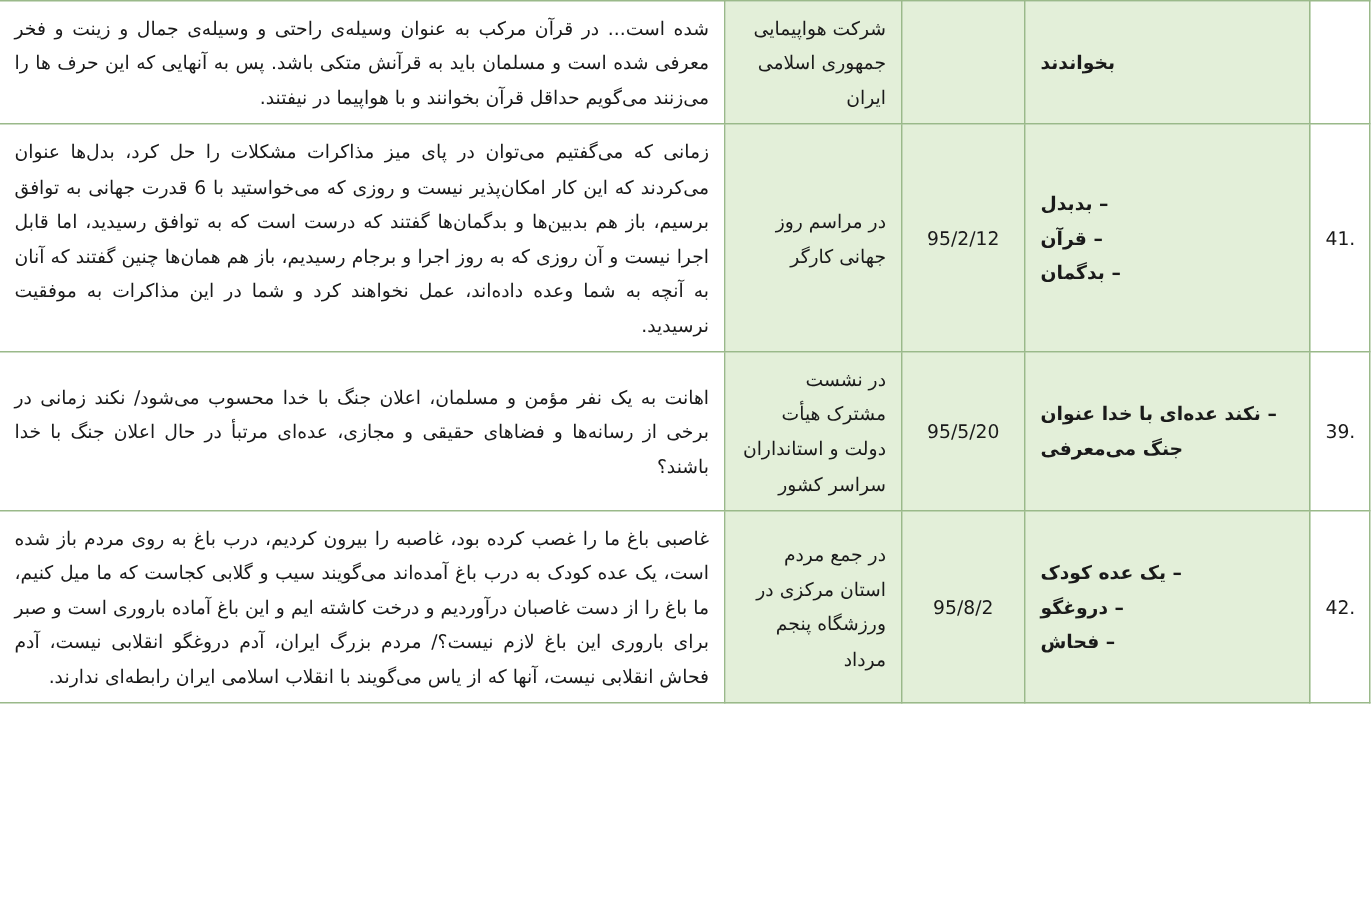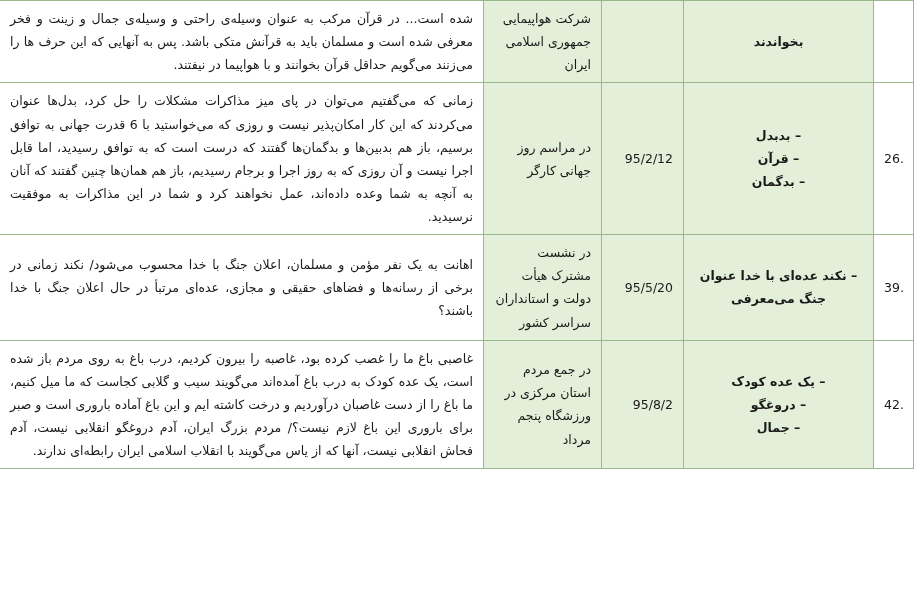--- a/index.html
+++ b/index.html
@@ -36,29 +36,29 @@
 
   td.cell-num {
     text-align: center;
     font-size: 13px;
     background: #ffffff;
     color: #1a1a1a;
     direction: ltr;
   }
   td.cell-keyword {
     background: #e3efd9;
-    text-align: center;
+    text-align: left;
     font-weight: bold;
     color: #1a1a1a;
     font-size: 13px;
     line-height: 2.25;
   }
   td.cell-date {
     background: #e3efd9;
-    text-align: right;
+    text-align: center;
     font-size: 12.5px;
     direction: ltr;
   }
   td.cell-event {
     background: #e3efd9;
     text-align: right;
     font-size: 12.5px;
     line-height: 1.9;
   }
   td.cell-text {
@@ -91,21 +91,21 @@
       <td class="cell-num"></td>
       <td class="cell-keyword">
         <span class="kw-line">بخواندند</span>
       </td>
       <td class="cell-date"></td>
       <td class="cell-event">شرکت هواپیمایی جمهوری اسلامی ایران</td>
       <td class="cell-text">شده است... در قرآن مرکب به عنوان وسیله‌ی راحتی و وسیله‌ی جمال و زینت و فخر معرفی شده است و مسلمان باید به قرآنش متکی باشد. پس به آنهایی که این حرف ها را می‌زنند می‌گویم حداقل قرآن بخوانند و با هواپیما در نیفتند.</td>
     </tr>
 
     <tr>
-      <td class="cell-num">26.</td>
+      <td class="cell-num">41.</td>
       <td class="cell-keyword">
         <span class="kw-line">– بدبدل</span>
         <span class="kw-line">– قرآن</span>
         <span class="kw-line">– بدگمان</span>
       </td>
       <td class="cell-date">95/2/12</td>
       <td class="cell-event">در مراسم روز جهانی کارگر</td>
       <td class="cell-text">زمانی که می‌گفتیم می‌توان در پای میز مذاکرات مشکلات را حل کرد، بدل‌ها عنوان می‌کردند که این کار امکان‌پذیر نیست و روزی که می‌خواستید با 6 قدرت جهانی به توافق برسیم، باز هم بدبین‌ها و بدگمان‌ها گفتند که درست است که به توافق رسیدید، اما قابل اجرا نیست و آن روزی که به روز اجرا و برجام رسیدیم، باز هم همان‌ها چنین گفتند که آنان به آنچه به شما وعده داده‌اند، عمل نخواهند کرد و شما در این مذاکرات به موفقیت نرسیدید.</td>
     </tr>
 
@@ -118,21 +118,21 @@
       <td class="cell-date">95/5/20</td>
       <td class="cell-event">در نشست مشترک هیأت دولت و استانداران سراسر کشور</td>
       <td class="cell-text">اهانت به یک نفر مؤمن و مسلمان، اعلان جنگ با خدا محسوب می‌شود/ نکند زمانی در برخی از رسانه‌ها و فضاهای حقیقی و مجازی، عده‌ای مرتبأ در حال اعلان جنگ با خدا باشند؟</td>
     </tr>
 
     <tr>
       <td class="cell-num">42.</td>
       <td class="cell-keyword">
         <span class="kw-line">– یک عده کودک</span>
         <span class="kw-line">– دروغگو</span>
-        <span class="kw-line">– جمال</span>
+        <span class="kw-line">– فحاش</span>
       </td>
       <td class="cell-date">95/8/2</td>
       <td class="cell-event">در جمع مردم استان مرکزی در ورزشگاه پنجم مرداد</td>
       <td class="cell-text">غاصبی باغ ما را غصب کرده بود، غاصبه را بیرون کردیم، درب باغ به روی مردم باز شده است، یک عده کودک به درب باغ آمده‌اند می‌گویند سیب و گلابی کجاست که ما میل کنیم، ما باغ را از دست غاصبان درآوردیم و درخت کاشته ایم و این باغ آماده باروری است و صبر برای باروری این باغ لازم نیست؟/ مردم بزرگ ایران، آدم دروغگو انقلابی نیست، آدم فحاش انقلابی نیست، آنها که از یاس می‌گویند با انقلاب اسلامی ایران رابطه‌ای ندارند.</td>
     </tr>
 
   </tbody>
 </table>
 
 </body></html>

